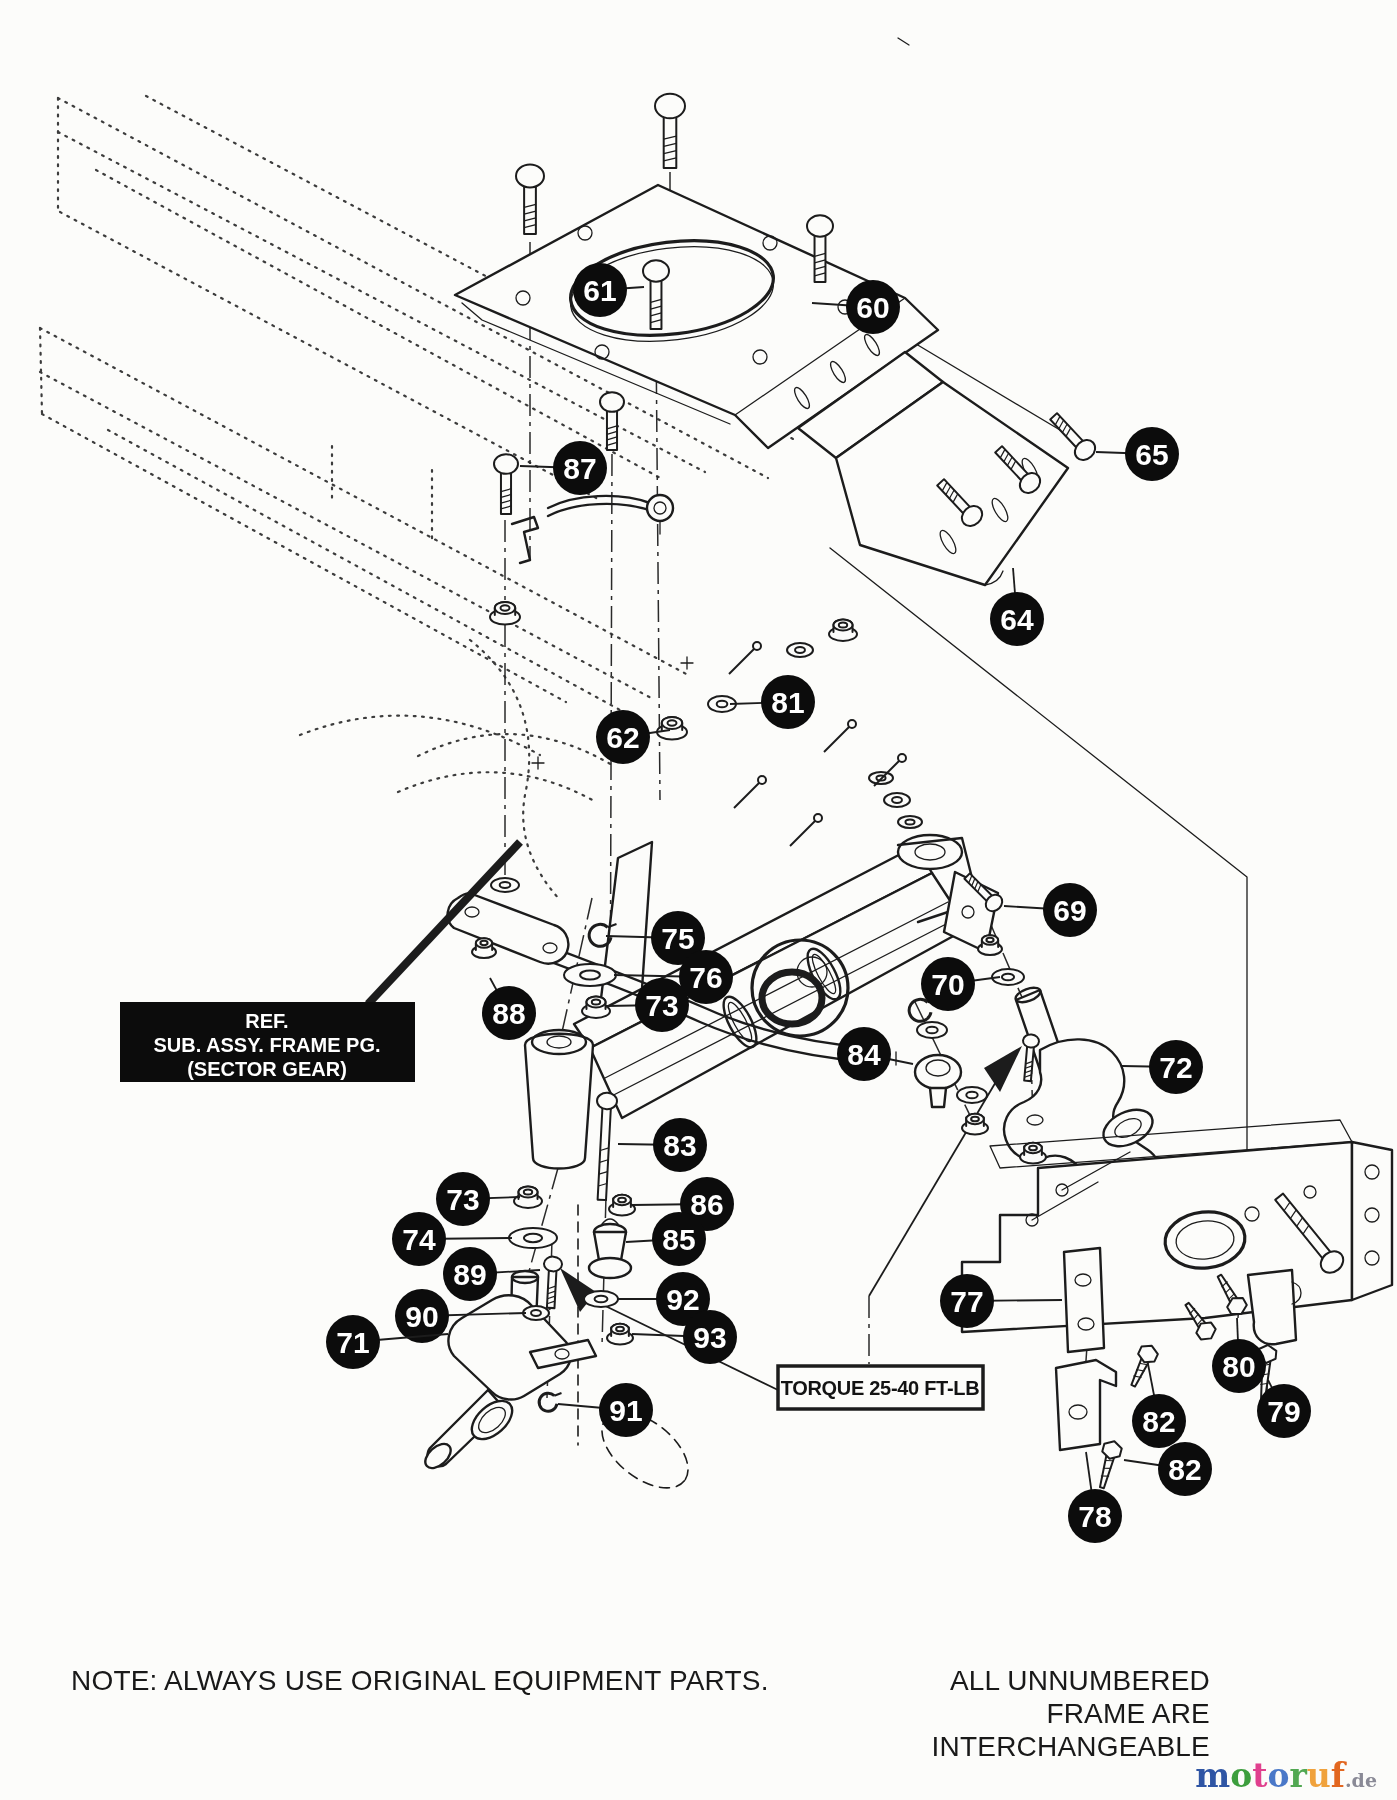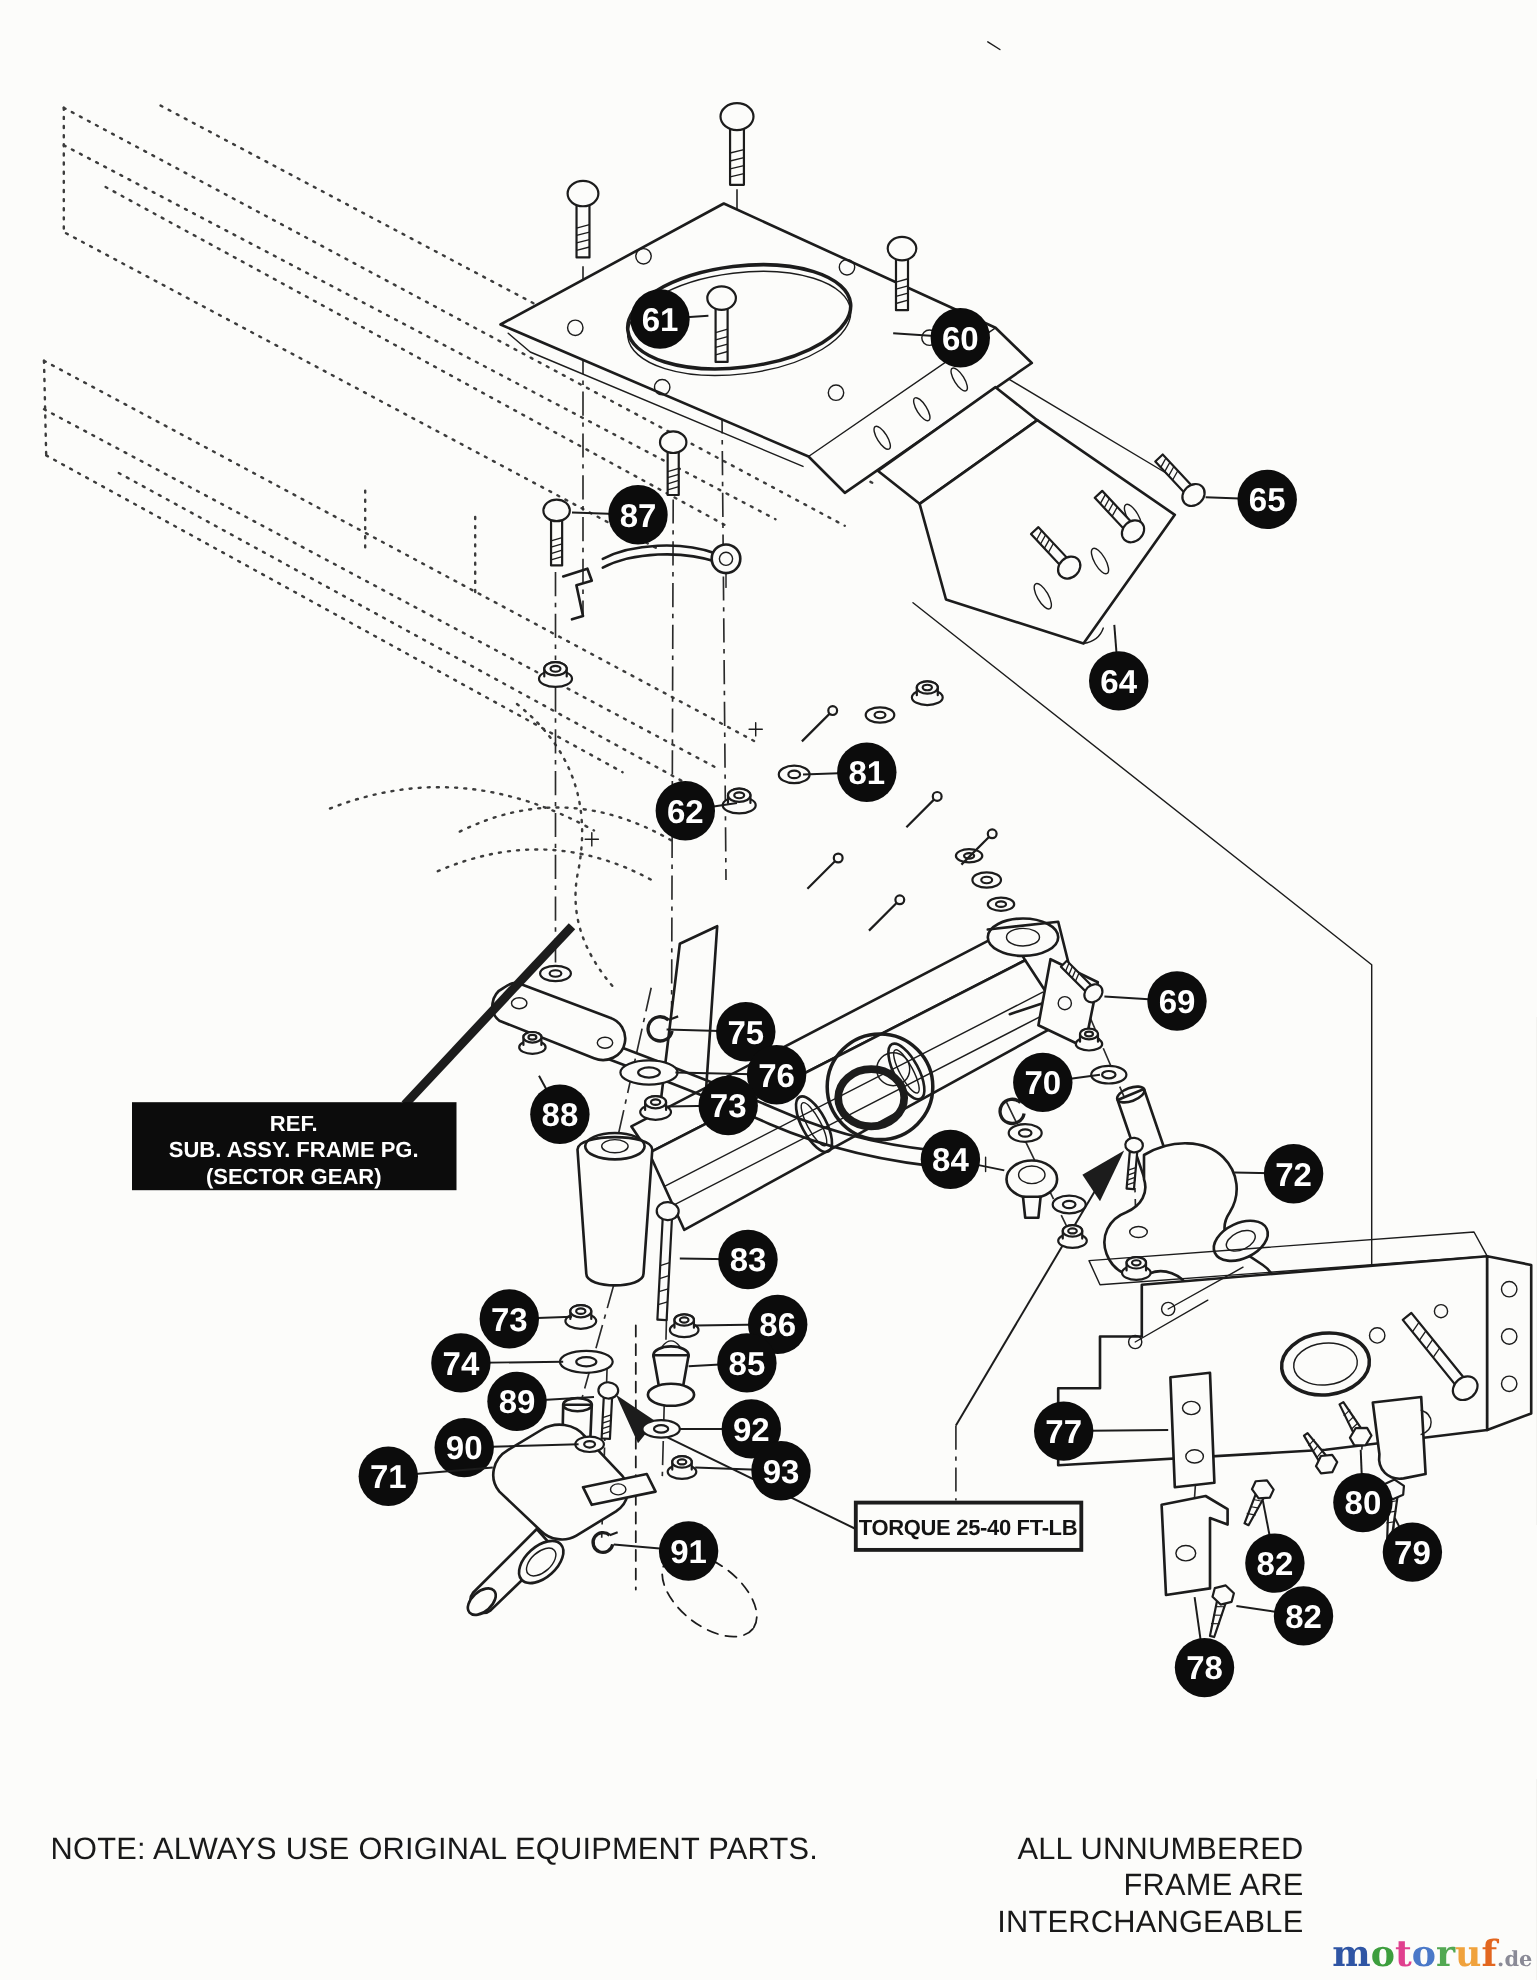--- a/index.html
+++ b/index.html
@@ -12,24 +12,24 @@
   .wfill{fill:#fcfcfa;}
   .dashdot{fill:none;stroke:#2a2a2a;stroke-width:1.5;stroke-dasharray:22 6 4 6;}
   .dashed{stroke-dasharray:10 7;stroke-width:1.6;}
   .dotted{fill:none;stroke:#3c3c3c;stroke-width:2.2;stroke-dasharray:1.8 6.5;stroke-linecap:round;}
   .leader{stroke:#1c1c1c;stroke-width:1.8;fill:none;}
   .co-c{fill:#0c0c0c;}
   .co-t{fill:#ffffff;font:bold 30px "Liberation Sans",sans-serif;}
   .boxw{fill:#ffffff;font:bold 20px "Liberation Sans",sans-serif;text-anchor:middle;}
   .torque-t{fill:#131313;font:bold 20px "Liberation Sans",sans-serif;text-anchor:middle;letter-spacing:-0.3px;}
   .fast{fill:#fcfcfa;stroke:#1c1c1c;stroke-width:2;stroke-linejoin:round;stroke-linecap:round;}
-  .note{position:absolute;color:#191919;font-size:28px;line-height:33px;letter-spacing:.2px;font-weight:500;}
+  .note{position:absolute;color:#191919;font-size:28px;line-height:33px;letter-spacing:.2px;font-weight:500;margin-left:25px;}
   .note-left{left:46px;top:1664px;}
   .note-right{left:795px;top:1664px;width:390px;text-align:right;}
-  .logo{position:absolute;right:4px;bottom:5px;font-family:"DejaVu Serif","Liberation Serif",serif;
+  .logo{position:absolute;right:20px;bottom:5px;font-family:"DejaVu Serif","Liberation Serif",serif;
         font-weight:bold;font-size:33px;letter-spacing:0px;margin-left:48px;}
   .logo .de{font-size:19px;font-weight:bold;}
 </style>
 </head>
 <body>
 
 <div class="page">
 
 <svg id="art" width="1397" height="1800" viewBox="0 0 1397 1800">
 

